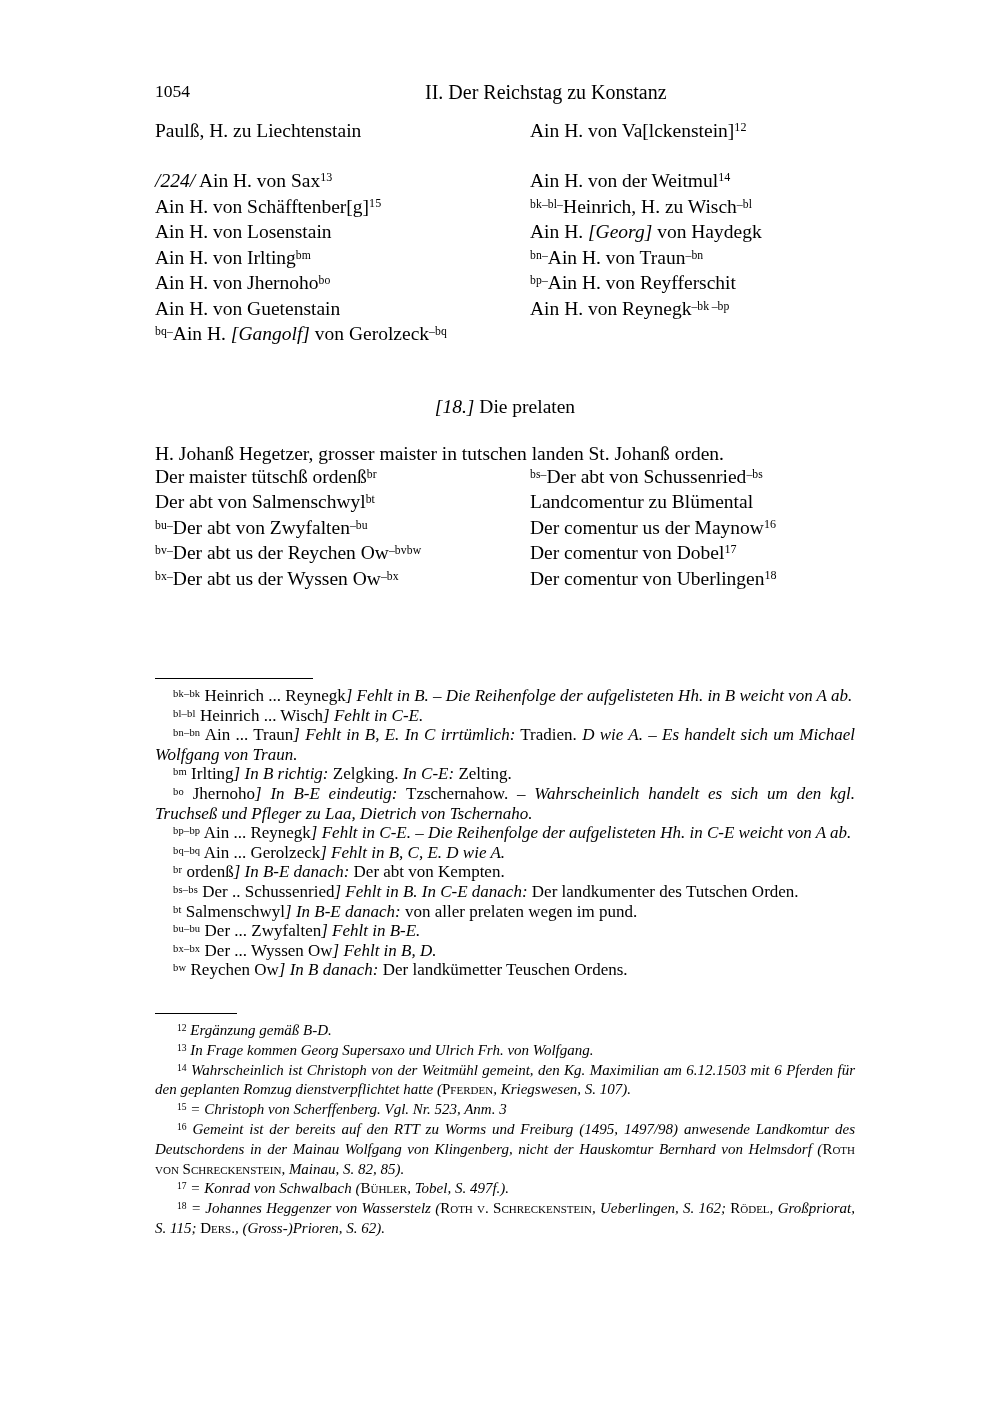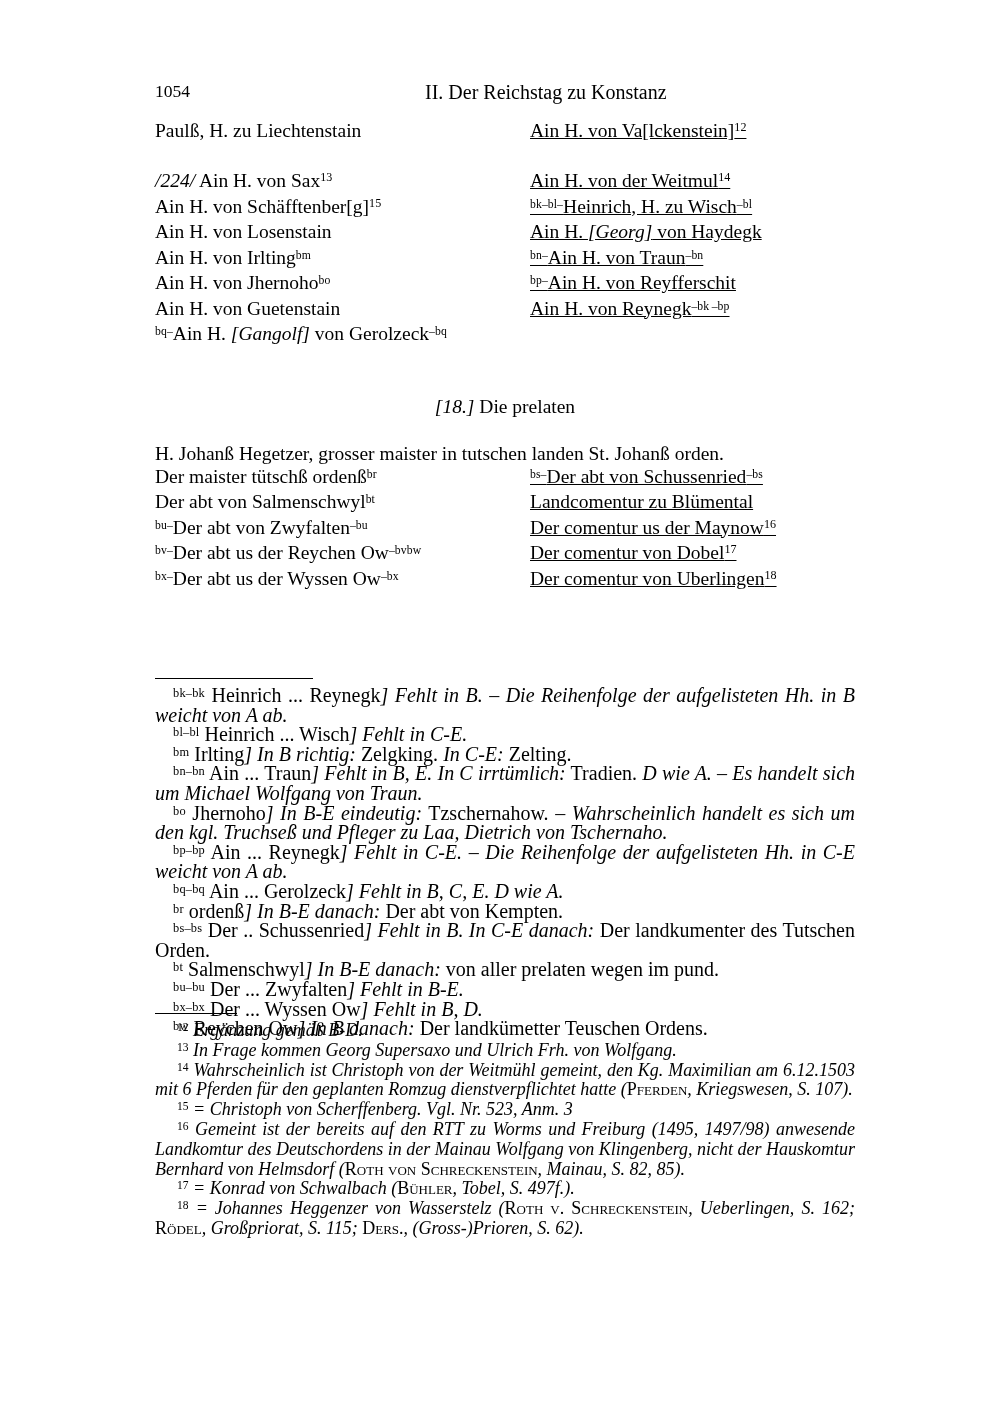--- a/index.html
+++ b/index.html
@@ -60,21 +60,20 @@
     position: absolute;
     left: 0;
     top: 0;
     white-space: nowrap;
   }
   .col-r {
     position: absolute;
     left: 375px;
     top: 0;
     white-space: nowrap;
-    text-decoration: underline;
   }
   .wide {
     position: absolute;
     left: 0;
     top: 4px;
     white-space: nowrap;
   }
 
   .t {
     font-size: 19.5px;
@@ -124,21 +123,21 @@
     left: 155px;
     top: 1013px;
     width: 82px;
   }
 
   .apparatus {
     position: absolute;
     left: 155px;
     top: 686px;
     width: 700px;
-    font-size: 20px;
+    font-size: 17px;
     line-height: 19.6px;
     text-align: justify;
   }
   .apparatus p {
     margin: 0;
     text-indent: 18px;
   }
   .apparatus sup.sig,
   .footnotes sup.sig {
     font-size: 0.62em;
@@ -146,21 +145,21 @@
     line-height: 0;
     letter-spacing: 0.2px;
   }
 
   
   .footnotes {
     position: absolute;
     left: 155px;
     top: 1021px;
     width: 700px;
-    font-size: 18px;
+    font-size: 15px;
     line-height: 19.8px;
     text-align: justify;
   }
   .footnotes p {
     margin: 0;
     text-indent: 22px;
   }
   .footnotes sup.num,
   .apparatus sup.num {
     font-size: 0.64em;
@@ -253,22 +252,22 @@
         <span class="col-r">Der comentur von Uberlingen<sup class="num">18</sup></span>
       </div>
     </div>
   </div>
 
   <div class="rule" id="rule-app"></div>
 
   <div class="apparatus">
     <p><sup class="sig">bk–bk</sup> Heinrich ... Reynegk<span class="fi">]</span> <span class="fi">Fehlt in B. – Die Reihenfolge der aufgelisteten Hh. in B weicht von A ab.</span></p>
     <p><sup class="sig">bl–bl</sup> Heinrich ... Wisch<span class="fi">]</span> <span class="fi">Fehlt in C-E.</span></p>
+    <p><sup class="sig">bn–bn</sup> Ain ... Traun<span class="fi">]</span> <span class="fi">Fehlt in B, E. In C irrtümlich:</span> Tradien. <span class="fi">D wie A. – Es handelt sich um Michael Wolfgang von Traun.</span></p>
     <p><sup class="sig">bm</sup> Irlting<span class="fi">]</span> <span class="fi">In B richtig:</span> Zelgking. <span class="fi">In C-E:</span> Zelting.</p>
-    <p><sup class="sig">bn–bn</sup> Ain ... Traun<span class="fi">]</span> <span class="fi">Fehlt in B, E. In C irrtümlich:</span> Tradien. <span class="fi">D wie A. – Es handelt sich um Michael Wolfgang von Traun.</span></p>
     <p><sup class="sig">bo</sup> Jhernoho<span class="fi">]</span> <span class="fi">In B-E eindeutig:</span> Tzschernahow. <span class="fi">– Wahrscheinlich handelt es sich um den kgl. Truchseß und Pfleger zu Laa, Dietrich von Tschernaho.</span></p>
     <p><sup class="sig">bp–bp</sup> Ain ... Reynegk<span class="fi">]</span> <span class="fi">Fehlt in C-E. – Die Reihenfolge der aufgelisteten Hh. in C-E weicht von A ab.</span></p>
     <p><sup class="sig">bq–bq</sup> Ain ... Gerolzeck<span class="fi">]</span> <span class="fi">Fehlt in B, C, E. D wie A.</span></p>
     <p><sup class="sig">br</sup> ordenß<span class="fi">]</span> <span class="fi">In B-E danach:</span> Der abt von Kempten.</p>
     <p><sup class="sig">bs–bs</sup> Der .. Schussenried<span class="fi">]</span> <span class="fi">Fehlt in B. In C-E danach:</span> Der landkumenter des Tutschen Orden.</p>
     <p><sup class="sig">bt</sup> Salmenschwyl<span class="fi">]</span> <span class="fi">In B-E danach:</span> von aller prelaten wegen im pund.</p>
     <p><sup class="sig">bu–bu</sup> Der ... Zwyfalten<span class="fi">]</span> <span class="fi">Fehlt in B-E.</span></p>
     <p><sup class="sig">bx–bx</sup> Der ... Wyssen Ow<span class="fi">]</span> <span class="fi">Fehlt in B, D.</span></p>
     <p><sup class="sig">bw</sup> Reychen Ow<span class="fi">]</span> <span class="fi">In B danach:</span> Der landkümetter Teuschen Ordens.</p>
   </div>

